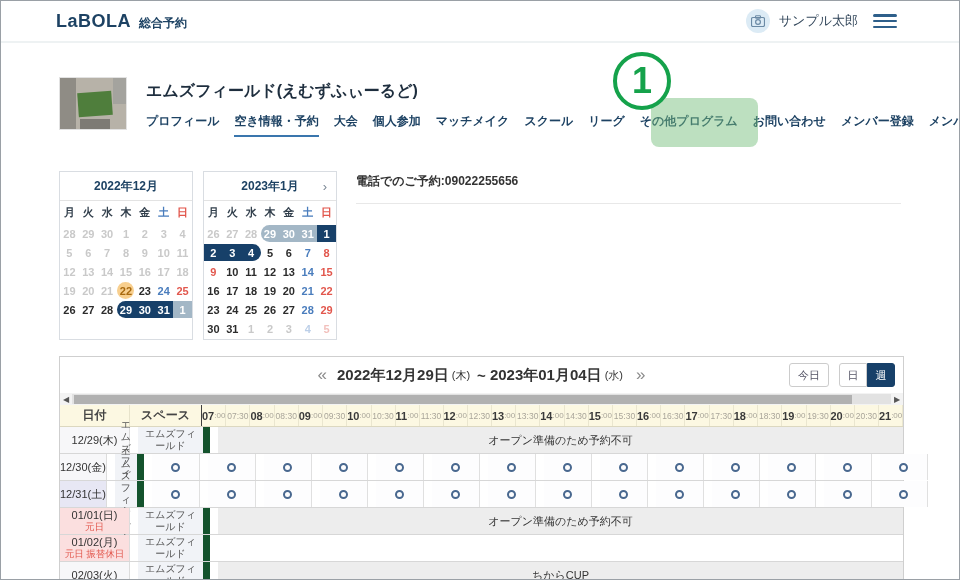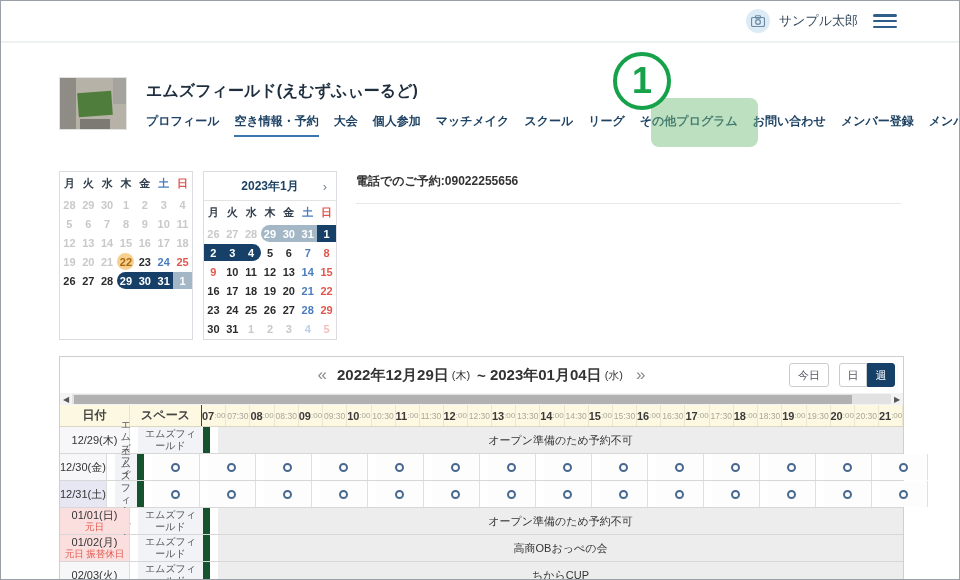--- a/index.html
+++ b/index.html
@@ -125,20 +125,24 @@
                background:#fdfdfe; border-right:1px solid #e0e0e0; cursor:pointer; }
   .ring { width:9px; height:9px; border:2px solid #49688f; border-radius:50%; }
   .cell-partial { flex:1; background:#fdfdfe; }
 </style>
 </head>
 <body>
 
 <div class="page">
 
   <div class="hdr">
+    <div class="logo">
+      <span class="logo-main">LaBOLA</span>
+      <span class="logo-sub">総合予約</span>
+    </div>
     <div class="hdr-right">
       <span class="cam">
         <svg width="14" height="12" viewBox="0 0 14 12">
           <rect x="0.5" y="2.5" width="13" height="9" rx="1.5" fill="none" stroke="#6b8aa5" stroke-width="1.2"></rect>
           <rect x="4.5" y="0.8" width="5" height="2.4" rx="0.8" fill="none" stroke="#6b8aa5" stroke-width="1.1"></rect>
           <circle cx="7" cy="7" r="2.4" fill="none" stroke="#6b8aa5" stroke-width="1.2"></circle>
         </svg>
       </span>
       <span class="user-name">サンプル太郎</span>
       <span class="burger">
@@ -170,20 +174,23 @@
       <div class="nav-item">メンバーログイン</div>
     </div>
 
   <div class="ann-rect"></div>
   <div class="ann-circle">
     <span>1</span>
   </div>
 
   <div class="cals">
       <div class="cal">
+        <div class="cal-head">
+          <div class="cal-title">2022年12月</div>
+        </div>
         <div class="cal-row cal-dow">
           <div class="dw ">月</div>
           <div class="dw ">火</div>
           <div class="dw ">水</div>
           <div class="dw ">木</div>
           <div class="dw ">金</div>
           <div class="dw sat">土</div>
           <div class="dw sun">日</div>
         </div>
         <div class="cal-row">
@@ -710,21 +717,20 @@
             </div>
             <div class="cell-space">エムズフィールド</div>
             <div class="cell-note">オープン準備のため予約不可</div>
           </div>
           <div class="trow">
             <div class="cell-date sun">
               <div>01/02(月)</div>
               <div class="holiday">元日 振替休日</div>
             </div>
             <div class="cell-space">エムズフィールド</div>
-            <div class="cell-note">高商OBおっぺの会</div>
           </div>
           <div class="trow">
             <div class="cell-date wd">
               <div>02/03(火)</div>
             </div>
             <div class="cell-space">エムズフィールド</div>
             <div class="cell-note">ちからCUP</div>
           </div>
         </div>
     </div>

